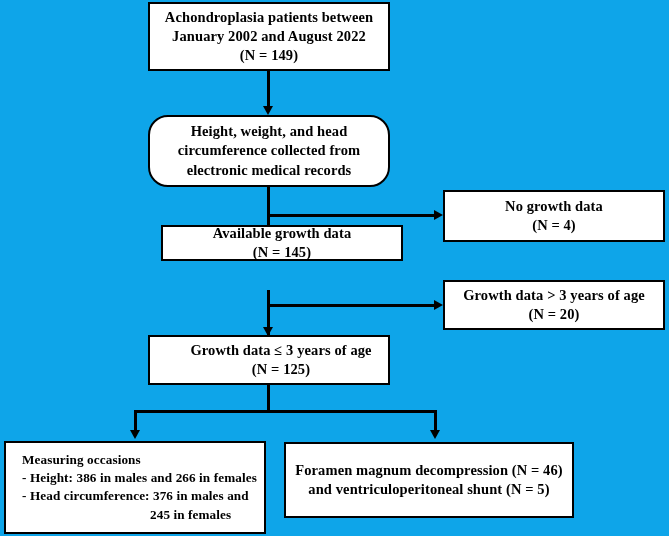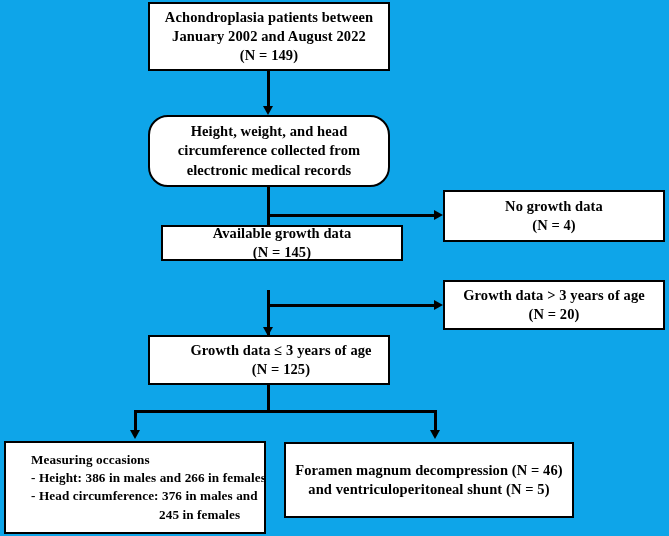--- a/index.html
+++ b/index.html
@@ -34,21 +34,21 @@
     letter-spacing: 0.1px;
   }
   .node .line {
     display: block;
     white-space: nowrap;
   }
   .node.left-align {
     align-items: flex-start;
     text-align: left;
     justify-content: flex-start;
-    padding: 8px 0 0 25px;
+    padding: 8px 0 0 16px;
   }
   .node.left-align .line {
     text-align: left;
   }
   .node .line.indent {
     padding-left: 128px;
   }
 
   
   .vline {

